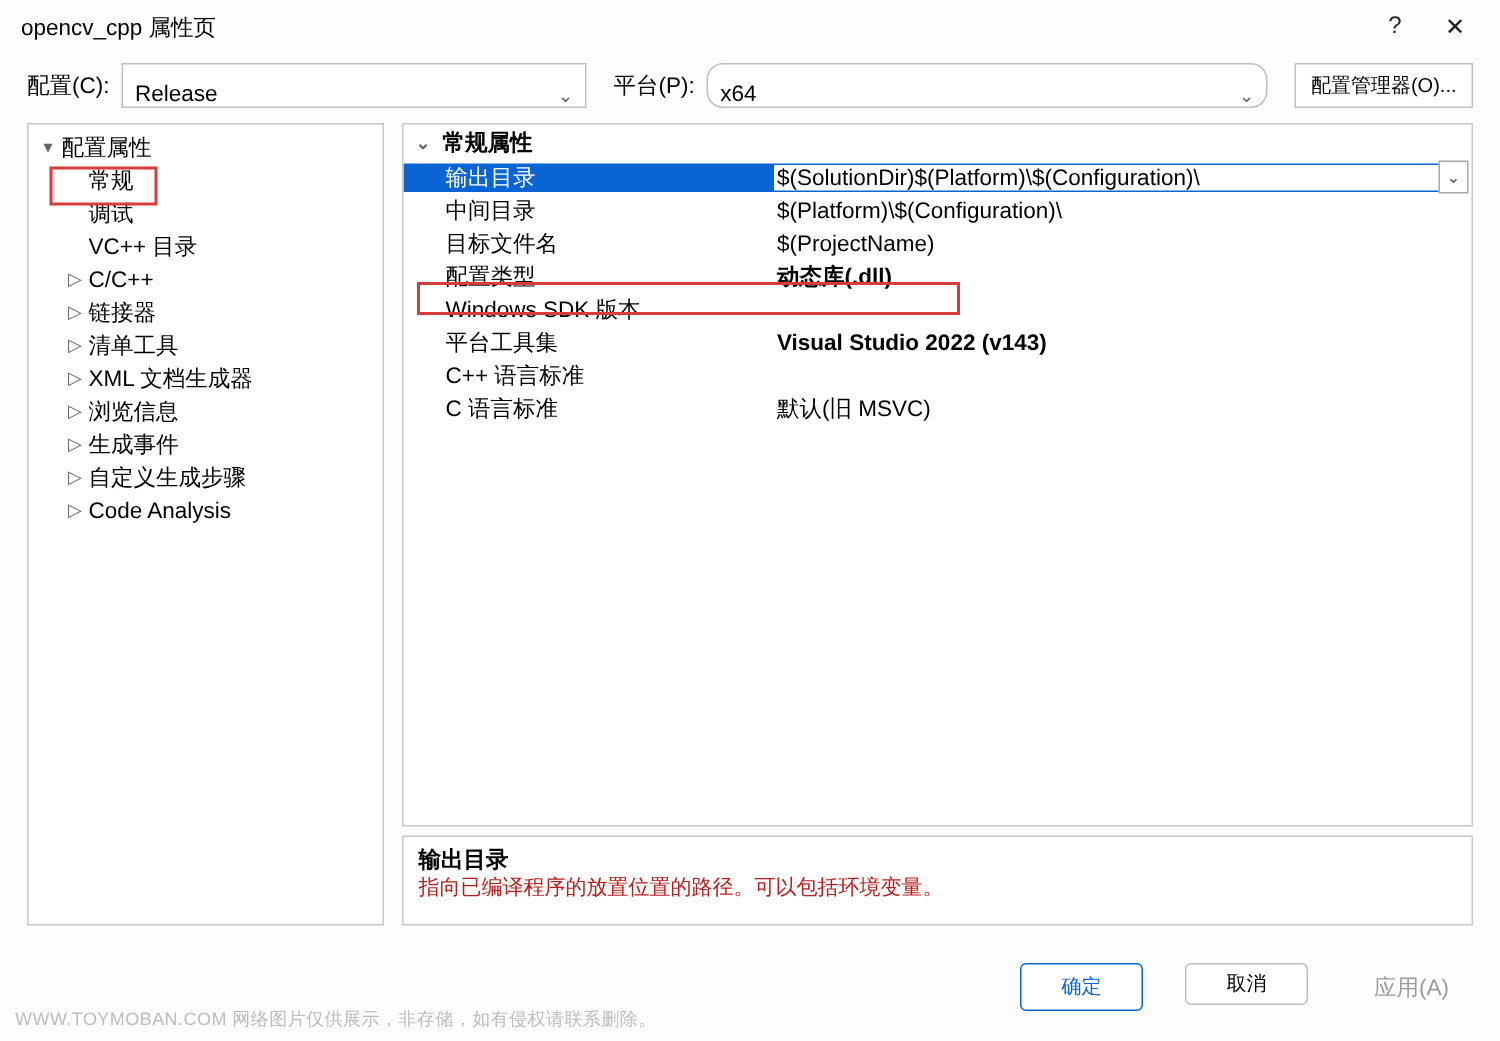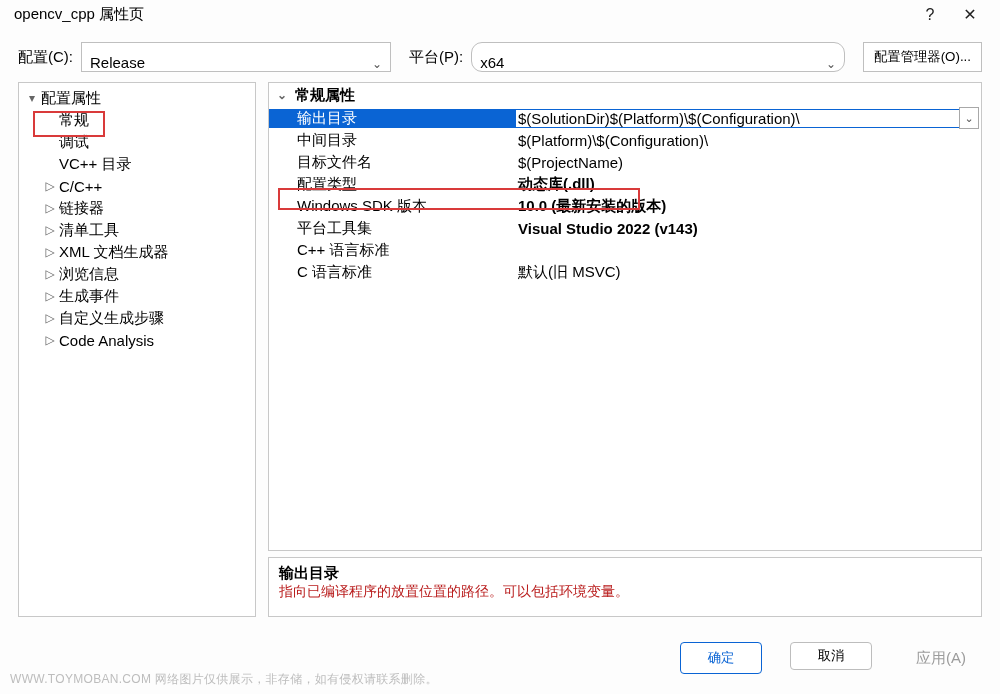--- a/index.html
+++ b/index.html
@@ -8,23 +8,23 @@
       font-size: 15px;
       background: #fdfdfd;
       color: #000;
       width: 1000px;
       height: 694px;
       overflow: hidden;
       position: relative;
     }
     .titlebar {
       display: flex;
-      align-items: flex-end;
+      align-items: center;
       height: 36px;
-      padding: 12px 10px;
+      padding: 0 10px;
     }
     .titlebar .title { flex: 1; padding-left: 4px; }
     .titlebar .btn {
       width: 40px;
       text-align: center;
       font-size: 16px;
       color: #222;
     }
     .toprow {
       display: flex;
@@ -290,21 +290,20 @@
       <div class="grid-row">
         <div class="nm">目标文件名</div>
         <div class="val">$(ProjectName)</div>
       </div>
       <div class="grid-row">
         <div class="nm">配置类型</div>
         <div class="val bold">动态库(.dll)</div>
       </div>
       <div class="grid-row">
         <div class="nm">Windows SDK 版本</div>
-        <div class="val bold">10.0 (最新安装的版本)</div>
       </div>
       <div class="grid-row">
         <div class="nm">平台工具集</div>
         <div class="val bold">Visual Studio 2022 (v143)</div>
       </div>
       <div class="grid-row">
         <div class="nm">C++ 语言标准</div>
       </div>
       <div class="grid-row">
         <div class="nm">C 语言标准</div>

